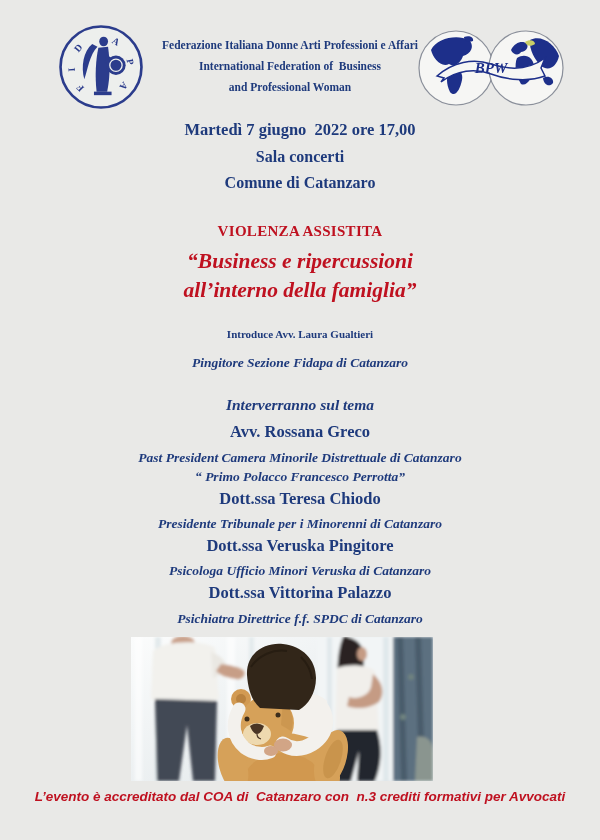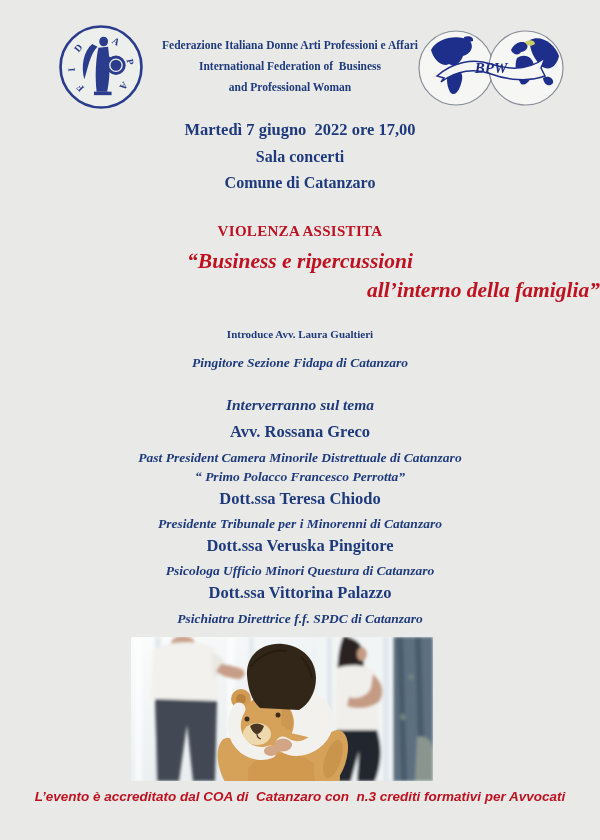--- a/index.html
+++ b/index.html
@@ -85,36 +85,36 @@
       <text x="74" y="45" font-family="Liberation Serif, serif" font-size="15" font-weight="bold" font-style="italic" fill="#1d2f8a" text-anchor="middle">BPW</text>
     </svg>
   </div>
 
   <div class="line blue" style="top:122px;font-size:16.5px;">Martedì 7 giugno  2022 ore 17,00</div>
   <div class="line blue" style="top:149px;font-size:16px;">Sala concerti</div>
   <div class="line blue" style="top:175px;font-size:16px;">Comune di Catanzaro</div>
 
   <div class="line red" style="top:224px;font-size:15px;letter-spacing:.3px;">VIOLENZA ASSISTITA</div>
   <div class="line red it" style="top:251px;font-size:21.5px;">“Business e ripercussioni</div>
-  <div class="line red it" style="top:280px;font-size:21.5px;text-align:right;">all’interno della famiglia”</div>
+  <div class="line red it" style="top:280px;font-size:21.5px;">all’interno della famiglia”</div>
 
   <div class="line blue" style="top:329px;font-size:11px;">Introduce Avv. Laura Gualtieri</div>
   <div class="line blue it" style="top:356px;font-size:13.5px;">Pingitore Sezione Fidapa di Catanzaro</div>
 
   <div class="line blue it" style="top:397px;font-size:15.5px;">Interverranno sul tema</div>
 
   <div class="line blue" style="top:424px;font-size:16.5px;">Avv. Rossana Greco</div>
   <div class="line blue it" style="top:451px;font-size:13.5px;">Past President Camera Minorile Distrettuale di Catanzaro</div>
   <div class="line blue it" style="top:470px;font-size:13.5px;">“ Primo Polacco Francesco Perrotta”</div>
 
   <div class="line blue" style="top:491px;font-size:16.5px;">Dott.ssa Teresa Chiodo</div>
   <div class="line blue it" style="top:517px;font-size:13.5px;">Presidente Tribunale per i Minorenni di Catanzaro</div>
 
   <div class="line blue" style="top:538px;font-size:16.5px;">Dott.ssa Veruska Pingitore</div>
-  <div class="line blue it" style="top:564px;font-size:13.5px;">Psicologa Ufficio Minori Questura di Catanzaro</div>
+  <div class="line blue it" style="top:564px;font-size:13.5px;">Psicologa Ufficio Minori Veruska di Catanzaro</div>
 
   <div class="line blue" style="top:585px;font-size:16.5px;">Dott.ssa Vittorina Palazzo</div>
   <div class="line blue it" style="top:612px;font-size:13.5px;">Psichiatra Direttrice f.f. SPDC di Catanzaro</div>
 
   <div class="photo">
     <svg viewBox="0 0 302 144" preserveAspectRatio="none">
       <defs>
         <filter id="bgblur" x="-10%" y="-10%" width="120%" height="120%">
           <feGaussianBlur stdDeviation="1.4"></feGaussianBlur>
         </filter>

